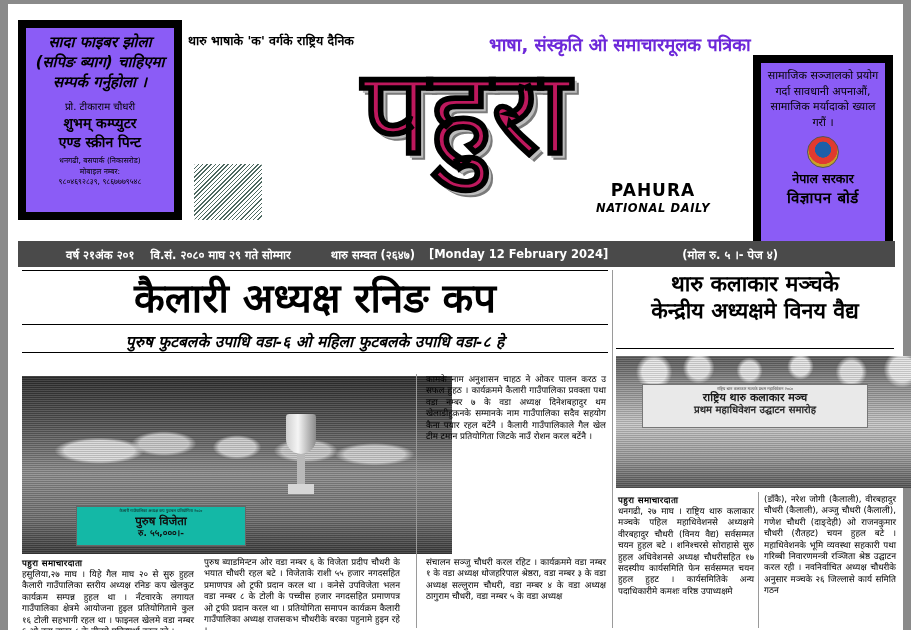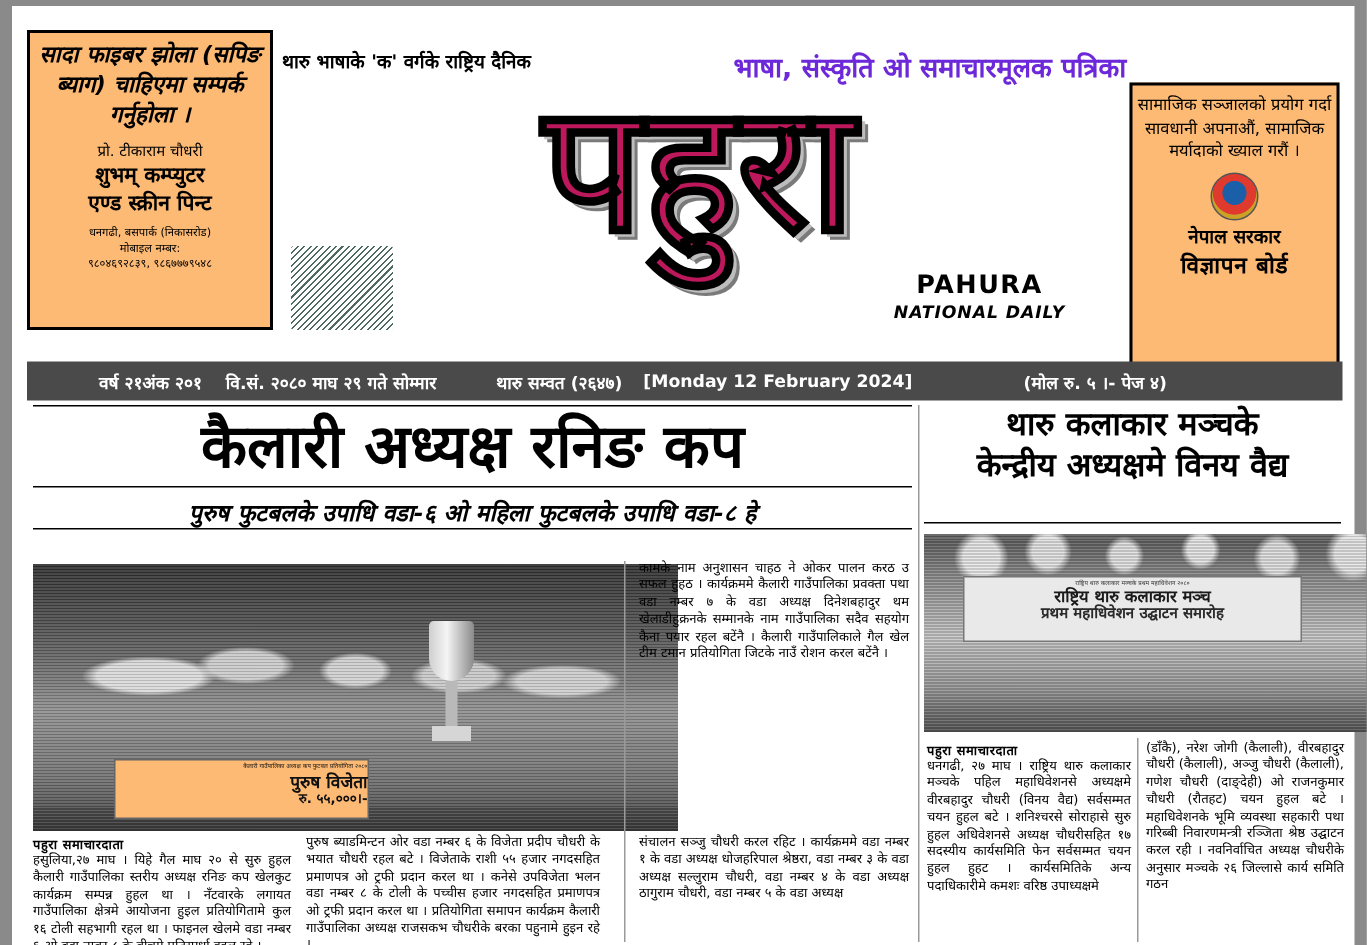--- a/index.html
+++ b/index.html
@@ -2,21 +2,21 @@
 <html><head>
 <meta charset="utf-8">
 <style>
   html,body{margin:0;padding:0;background:#8a8a8a;}
   body{font-family:"DejaVu Sans","Liberation Sans",sans-serif;}
   .page{position:relative;width:911px;height:630px;background:#8a8a8a;overflow:hidden;}
   .sheet{position:absolute;left:8px;top:4px;width:895px;height:626px;background:#ffffff;}
 
   
   .masthead{position:relative;height:230px;}
-  .ad-box{position:absolute;border:2px solid #000000;background:#fdba74;text-align:center;}
+  .ad-box{position:absolute;border:8px solid #000000;background:#8b5cf6;text-align:center;}
   .ad-left{left:10px;top:16px;width:164px;height:200px;padding:4px 3px;box-sizing:border-box;}
   .ad-right{left:745px;top:16px;width:140px;height:200px;padding:5px 3px;box-sizing:border-box;margin-top:35px;}
   .ad-l1{font-size:15px;line-height:20px;font-weight:600;font-style:italic;color:#000;}
   .ad-l2{font-size:10px;margin-top:7px;color:#000;}
   .ad-l3{font-size:14px;font-weight:bold;line-height:17px;margin-top:2px;color:#000;}
   .ad-l4{font-size:7.5px;margin-top:4px;color:#000;}
   .ad-l5{font-size:7.5px;margin-top:1px;color:#000;}
   .ad-l6{font-size:7.5px;color:#000;}
   .ad-r1{font-size:11px;line-height:15.5px;color:#000;}
   .ad-r2{font-size:12.5px;font-weight:bold;margin-top:2px;color:#000;}
@@ -65,22 +65,22 @@
       radial-gradient(ellipse at 18% 42%,rgba(235,235,235,.85) 0 7%,transparent 9%),
       radial-gradient(ellipse at 33% 38%,rgba(225,225,225,.8) 0 6%,transparent 8%),
       radial-gradient(ellipse at 50% 40%,rgba(230,230,230,.8) 0 6%,transparent 8%),
       radial-gradient(ellipse at 66% 42%,rgba(220,220,220,.8) 0 6%,transparent 8%),
       radial-gradient(ellipse at 82% 44%,rgba(225,225,225,.8) 0 6%,transparent 8%),
       linear-gradient(180deg,#2e2e2e 0%,#565656 28%,#8e8e8e 55%,#707070 80%,#3a3a3a 100%);
     filter:grayscale(1);}
   .photo .noise{position:absolute;inset:0;opacity:.30;
     background:repeating-linear-gradient(0deg,rgba(0,0,0,.5) 0 1px,rgba(255,255,255,.35) 1px 2px);}
   .photo-left{left:14px;top:372px;width:390px;height:178px;}
-  .cert{position:absolute;left:54px;top:130px;width:168px;height:38px;background:#fdba74;
-        border:1px solid #666;text-align:right;color:#111;}
+  .cert{position:absolute;left:54px;top:130px;width:168px;height:38px;background:#14b8a6;
+        border:1px solid #666;text-align:center;color:#111;}
   .cert .c1{font-size:4px;line-height:6px;margin-top:1px;}
   .cert .c2{font-size:11.5px;font-weight:bold;line-height:14px;}
   .cert .c3{font-size:9px;font-weight:bold;line-height:11px;}
   .trophy{position:absolute;left:262px;top:38px;width:34px;height:92px;}
   .trophy .cup{position:absolute;left:2px;top:0;width:30px;height:40px;
        background:linear-gradient(90deg,#cfcfcf,#f5f5f5 40%,#8a8a8a);
        border-radius:4px 4px 18px 18px;}
   .trophy .stem{position:absolute;left:13px;top:40px;width:8px;height:30px;background:#b9b9b9;}
   .trophy .base{position:absolute;left:4px;top:70px;width:26px;height:10px;background:#d6d6d6;}
   .photo-right{left:608px;top:352px;width:278px;height:132px;}

